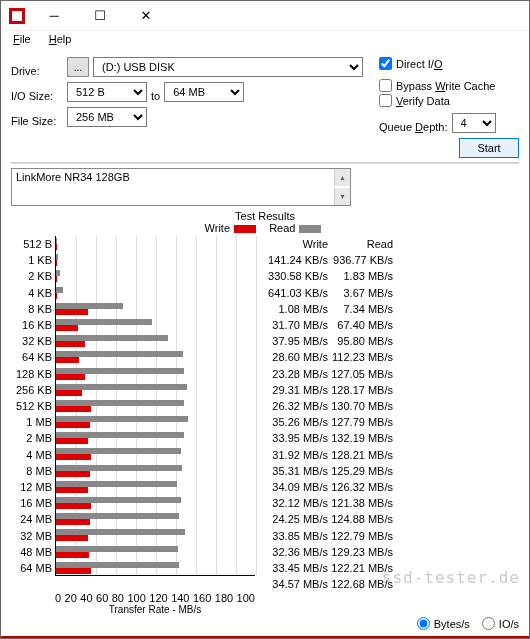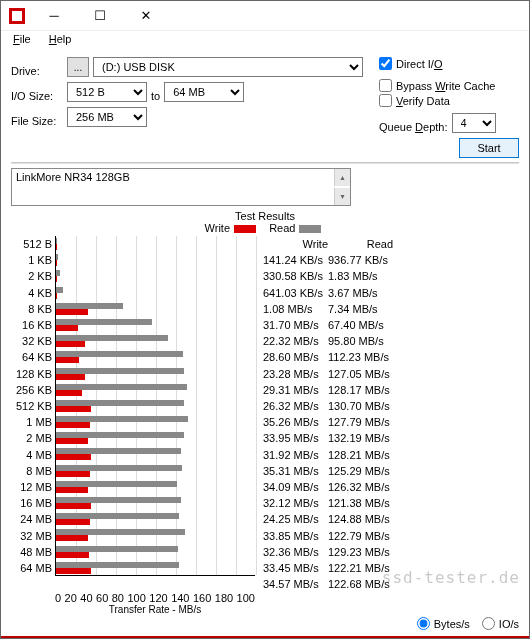--- a/index.html
+++ b/index.html
@@ -31,21 +31,21 @@
 .bar{position:absolute;height:6px}
 .bar.read{background:#888;top:2px}
 .bar.write{background:#d00;top:8px}
 .grid{position:absolute;top:0;bottom:0;width:1px;background:#ddd}
 .xlabels{margin-left:44px;width:200px;display:flex;justify-content:space-between;font-size:10px}
 .xtitle{margin-left:44px;width:200px;text-align:center;font-size:10px}
 .vals{flex:1;font-size:10px;line-height:16.2px;padding-left:8px}
 .valhdr{display:flex;font-size:11px}
 .valhdr span{width:65px;text-align:right}
 .valrow{display:flex}
-.valrow span{width:65px;text-align:left}
+.valrow span{width:65px;text-align:right}
 .unitrow{display:flex;gap:12px;justify-content:flex-end;margin-top:2px;font-size:11px}
 .footer{background:linear-gradient(#b00,#800);height:40px;display:flex;align-items:center;color:#fff;padding:0 8px;position:relative}
 .watermark{position:absolute;right:10px;bottom:52px;font-size:16px;color:rgba(100,100,100,.35);font-family:monospace;letter-spacing:1px}
 </style>
 </head>
 <body>
 
 <div class="titlebar">
  <svg class="icon" viewBox="0 0 16 16">
       <rect width="16" height="16" fill="#c00"></rect>
@@ -255,21 +255,21 @@
           </div>
           <div class="valrow">
             <span>1.08 MB/s</span>
             <span>7.34 MB/s</span>
           </div>
           <div class="valrow">
             <span>31.70 MB/s</span>
             <span>67.40 MB/s</span>
           </div>
           <div class="valrow">
-            <span>22.32 MB/s</span>
+            <span>37.95 MB/s</span>
             <span>95.80 MB/s</span>
           </div>
           <div class="valrow">
             <span>28.60 MB/s</span>
             <span>112.23 MB/s</span>
           </div>
           <div class="valrow">
             <span>23.28 MB/s</span>
             <span>127.05 MB/s</span>
           </div>

